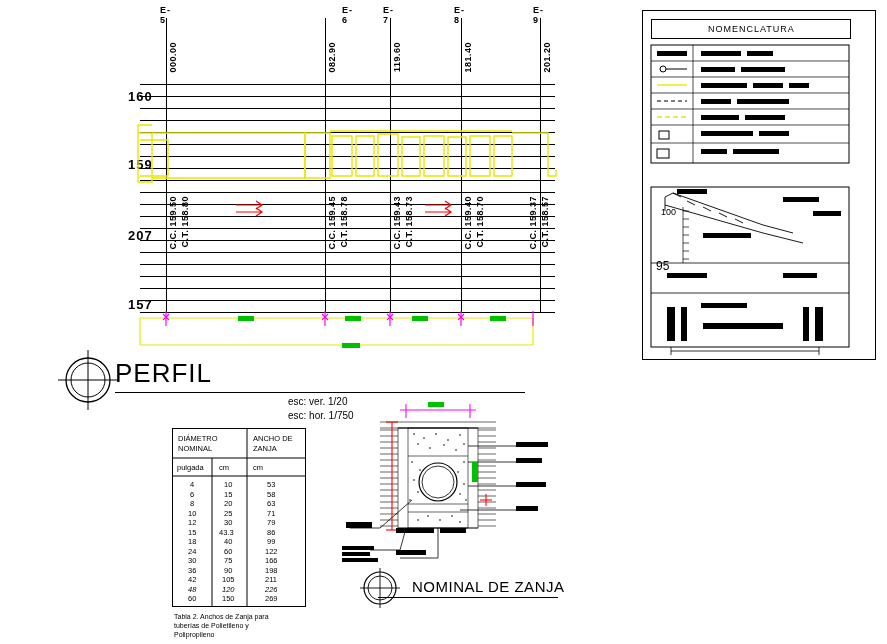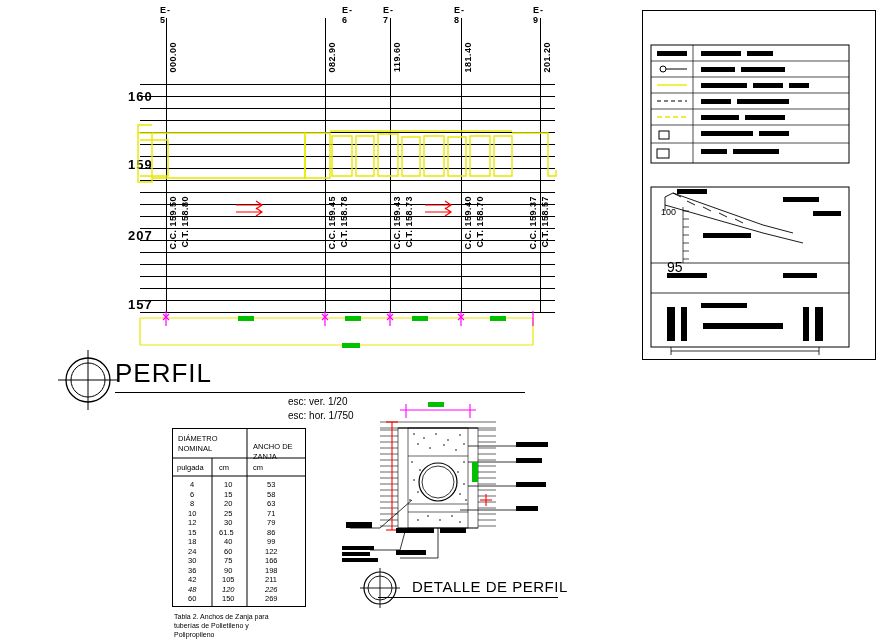--- a/index.html
+++ b/index.html
@@ -159,21 +159,21 @@
 
 <div class="abs" style="left:172px;top:428px;width:150px;height:180px;">
   <svg class="abs" style="left:0;top:0;" width="134" height="180">
     <rect x="0.5" y="0.5" width="133" height="178" stroke="#000" stroke-width="1" fill="none"></rect>
     <line x1="0" y1="30" x2="134" y2="30" stroke="#000" stroke-width="1"></line>
     <line x1="0" y1="48" x2="134" y2="48" stroke="#000" stroke-width="1"></line>
     <line x1="75" y1="0" x2="75" y2="179" stroke="#000" stroke-width="1"></line>
     <line x1="40" y1="30" x2="40" y2="179" stroke="#000" stroke-width="1"></line>
   </svg>
   <div class="abs tiny" style="left:6px;top:6px;line-height:10px;">DIÁMETRO<br>NOMINAL</div>
-  <div class="abs tiny" style="left:81px;top:14px;line-height:10px;">ANCHO DE<br>ZANJA</div>
+  <div class="abs tiny" style="left:81px;top:6px;line-height:10px;">ANCHO DE<br>ZANJA</div>
   <div class="abs tiny" style="left:5px;top:35px;">pulgada</div>
   <div class="abs tiny" style="left:47px;top:35px;">cm</div>
   <div class="abs tiny" style="left:81px;top:35px;">cm</div>
   <div class="abs" style="left:0;top:52px;width:134px;">
     <div class="tiny" style="height:9.5px;position:relative;">
         <span class="abs" style="left:18px;">4</span>
         <span class="abs" style="left:52px;">10</span>
         <span class="abs" style="left:95px;">53</span>
       </div>
     <div class="tiny" style="height:9.5px;position:relative;">
@@ -191,21 +191,21 @@
         <span class="abs" style="left:52px;">25</span>
         <span class="abs" style="left:95px;">71</span>
       </div>
     <div class="tiny" style="height:9.5px;position:relative;">
         <span class="abs" style="left:16px;">12</span>
         <span class="abs" style="left:52px;">30</span>
         <span class="abs" style="left:95px;">79</span>
       </div>
     <div class="tiny" style="height:9.5px;position:relative;">
         <span class="abs" style="left:16px;">15</span>
-        <span class="abs" style="left:47px;">61.5</span>
+        <span class="abs" style="left:47px;">43.3</span>
         <span class="abs" style="left:95px;">86</span>
       </div>
     <div class="tiny" style="height:9.5px;position:relative;">
         <span class="abs" style="left:16px;">18</span>
         <span class="abs" style="left:52px;">40</span>
         <span class="abs" style="left:95px;">99</span>
       </div>
     <div class="tiny" style="height:9.5px;position:relative;">
         <span class="abs" style="left:16px;">24</span>
         <span class="abs" style="left:52px;">60</span>
@@ -332,24 +332,27 @@
     <rect x="132" y="62" width="6" height="20" fill="#00c000"></rect>
   </svg>
 </div>
 
 <svg class="abs" style="left:352px;top:566px;" width="60" height="44">
   <circle cx="28" cy="22" r="16" stroke="#000" stroke-width="1.2" fill="none"></circle>
   <circle cx="28" cy="22" r="12" stroke="#000" stroke-width="0.9" fill="none"></circle>
   <line x1="28" y1="2" x2="28" y2="42" stroke="#000" stroke-width="0.9"></line>
   <line x1="8" y1="22" x2="48" y2="22" stroke="#000" stroke-width="0.9"></line>
 </svg>
-<div class="abs detalle-title" style="left:412px;top:578px;">DETALLE DE PERFIL</div>
+<div class="abs detalle-title" style="left:412px;top:578px;">NOMINAL DE ZANJA</div>
 <div class="hline" style="left:378px;top:597px;width:180px;"></div>
 
 <div class="abs" style="left:642px;top:10px;width:232px;height:348px;border:1px solid #000;">
+  <div class="abs" style="left:8px;top:8px;width:198px;height:18px;border:1px solid #000;">
+    <div class="abs" style="left:56px;top:4px;font-size:9px;letter-spacing:1px;">NOMENCLATURA</div>
+  </div>
 
   <svg class="abs" style="left:0;top:0;" width="232" height="348">
     <rect x="8" y="34" width="198" height="118" stroke="#000" stroke-width="1" fill="none"></rect>
 
     <g stroke="#000" stroke-width="0.7">
       <line x1="8" y1="50" x2="206" y2="50"></line>
       <line x1="8" y1="66" x2="206" y2="66"></line>
       <line x1="8" y1="82" x2="206" y2="82"></line>
       <line x1="8" y1="98" x2="206" y2="98"></line>
       <line x1="8" y1="114" x2="206" y2="114"></line>
@@ -427,14 +430,14 @@
       <rect x="60" y="312" width="80" height="6"></rect>
     </g>
     <g stroke="#000" stroke-width="0.8">
       <line x1="28" y1="340" x2="176" y2="340"></line>
       <line x1="28" y1="336" x2="28" y2="344"></line>
       <line x1="176" y1="336" x2="176" y2="344"></line>
     </g>
   </svg>
 
   <div class="abs" style="left:18px;top:196px;font-size:9px;">100</div>
-  <div class="abs" style="left:24px;top:248px;font-size:14px;">95</div>
+  <div class="abs" style="left:13px;top:248px;font-size:12px;">95</div>
 </div>
 
 </body></html>

